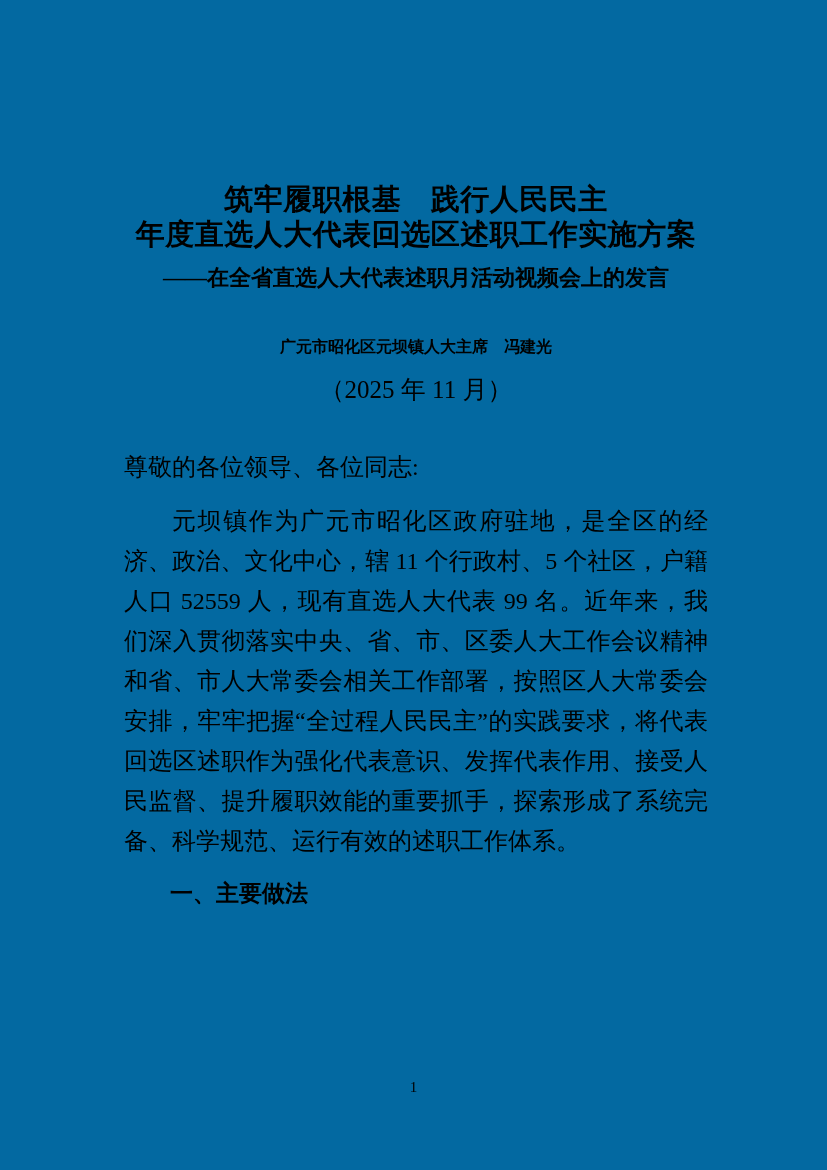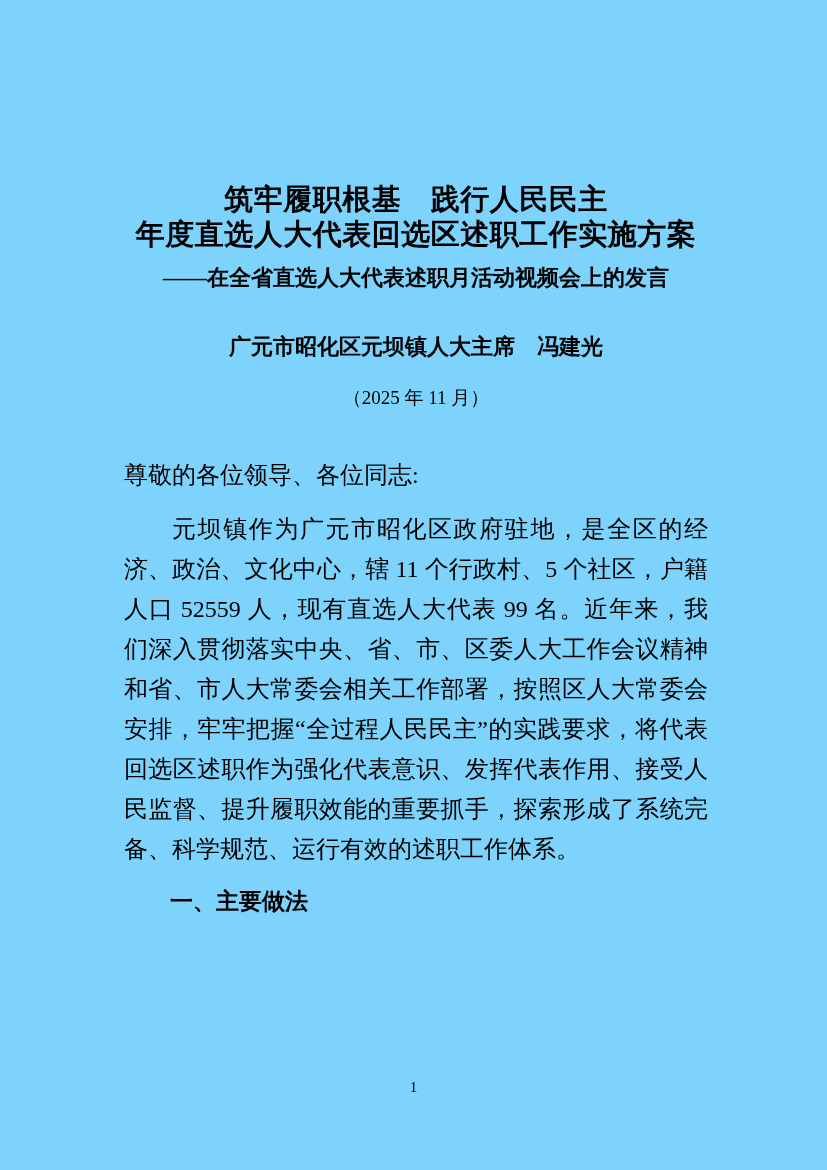--- a/index.html
+++ b/index.html
@@ -4,21 +4,21 @@
 <style>
   html, body {
     margin: 0;
     padding: 0;
     background: #ffffff;
   }
   .page {
     position: relative;
     width: 827px;
     height: 1170px;
-    background: #7dd3fc;
+    background: #0369a1;
     overflow: hidden;
     color: #000000;
     font-family: "Liberation Serif", "DejaVu Serif", serif;
   }
   .content {
     position: absolute;
     left: 110px;
     width: 612px;
     top: 182px;
   }
@@ -34,30 +34,30 @@
   .subtitle {
     text-align: center;
     font-size: 22px;
     line-height: 28px;
     font-weight: 700;
     margin-top: 12px;
     font-style: normal;
   }
   .byline {
     text-align: center;
-    font-size: 22px;
+    font-size: 16px;
     line-height: 28px;
     font-weight: 700;
     margin-top: 41px;
   }
   .date-line {
     text-align: center;
-    font-size: 19px;
+    font-size: 25px;
     line-height: 26px;
-    margin-top: 24px;
+    margin-top: 16px;
   }
   .body-text {
     margin-top: 44px;
     font-size: 24px;
     line-height: 40px;
     text-align: justify;
   }
   .body-text p { margin: 14px; }
   .salutation { text-indent: 0; }
   .para { text-indent: 2em; }

